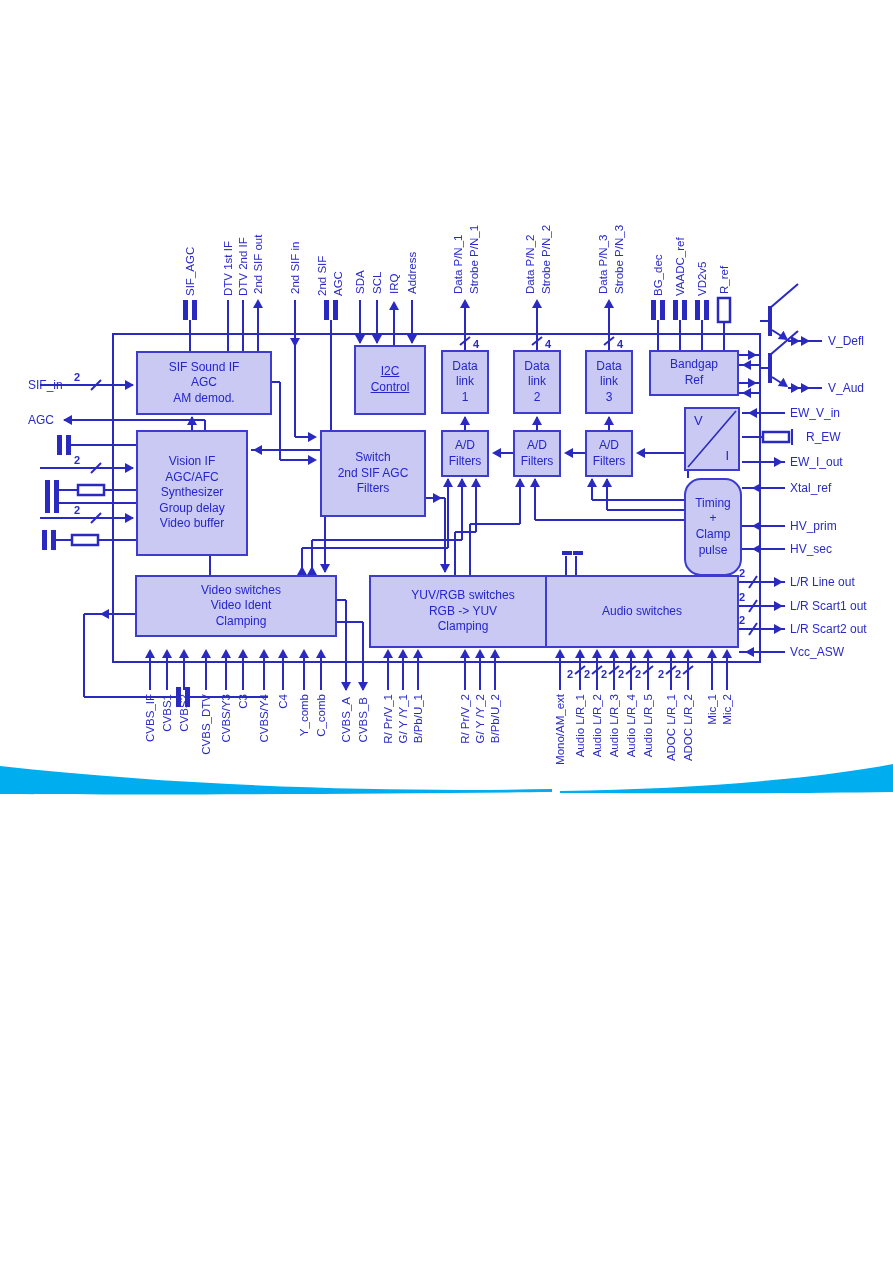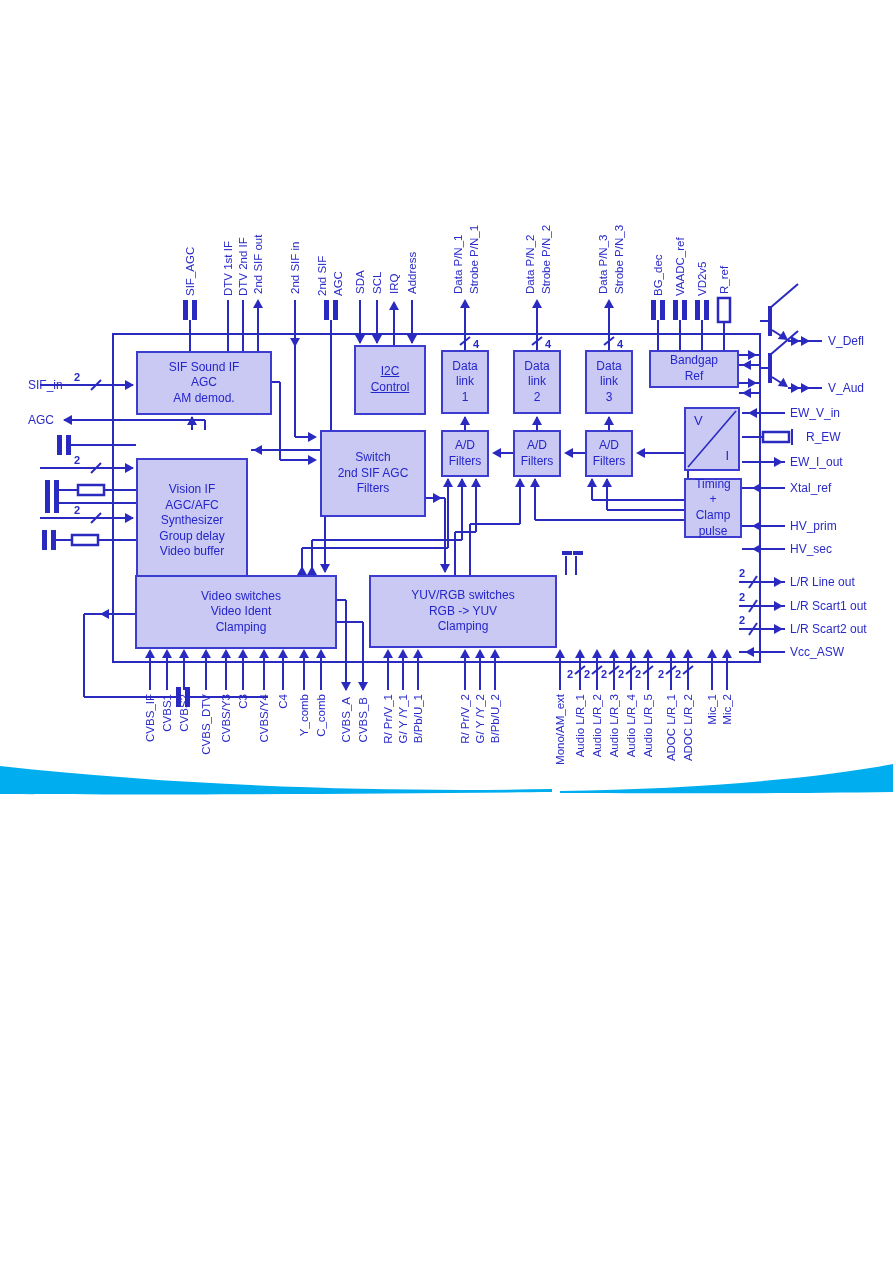--- a/index.html
+++ b/index.html
@@ -291,21 +291,21 @@
   <text class="bt" text-anchor="end" transform="rotate(-90,652,694)" x="652" y="694">Audio L/R_5</text>
   <text class="bt" text-anchor="end" transform="rotate(-90,675,694)" x="675" y="694">ADOC L/R_1</text>
   <text class="bt" text-anchor="end" transform="rotate(-90,692,694)" x="692" y="694">ADOC L/R_2</text>
   <text class="bt" text-anchor="end" transform="rotate(-90,716,694)" x="716" y="694">Mic_1</text>
   <text class="bt" text-anchor="end" transform="rotate(-90,731,694)" x="731" y="694">Mic_2</text>
 </svg>
 
 <div class="block" style="left:136px;top:351px;width:136px;height:64px;">SIF Sound IF
 AGC
 AM demod.</div>
-<div class="block" style="left:136px;top:430px;width:112px;height:126px;margin-top:28px;">Vision IF
+<div class="block" style="left:136px;top:430px;width:112px;height:126px;">Vision IF
 AGC/AFC
 Synthesizer
 Group delay
 Video buffer</div>
 <div class="block" style="left:354px;top:345px;width:72px;height:70px;text-decoration:underline;">I2C
 Control</div>
 <div class="block" style="left:320px;top:430px;width:106px;height:87px;">Switch
 2nd SIF AGC
 Filters</div>
 <div class="block" style="left:441px;top:350px;width:48px;height:64px;">Data
@@ -316,33 +316,34 @@
 2</div>
 <div class="block" style="left:585px;top:350px;width:48px;height:64px;">Data
 link
 3</div>
 <div class="block" style="left:441px;top:430px;width:48px;height:47px;">A/D
 Filters</div>
 <div class="block" style="left:513px;top:430px;width:48px;height:47px;">A/D
 Filters</div>
 <div class="block" style="left:585px;top:430px;width:48px;height:47px;">A/D
 Filters</div>
-<div class="block" style="left:649px;top:350px;width:90px;height:38px;">Bandgap
+<div class="block" style="left:649px;top:350px;width:90px;height:46px;">Bandgap
 Ref</div>
 <div class="block" style="left:684px;top:407px;width:56px;height:64px;">
   <svg width="52" height="60" style="position:static;">
         <line x1="2" y1="58" x2="50" y2="2" stroke="#2a2ac0" stroke-width="1.6"></line>
       </svg>
   <span class="vi-lab" style="left:8px;top:4px;">V</span>
   <span class="vi-lab" style="right:9px;bottom:4px;">I</span>
 </div>
-<div class="block" style="left:684px;top:478px;width:58px;height:60px;">Timing
+<div class="block" style="left:684px;top:478px;width:58px;height:98px;border-radius:17px;">Timing
 +
 Clamp
 pulse</div>
-<div class="block" style="left:135px;top:575px;width:202px;height:74px;padding-left:10px;">Video switches
+<div class="block" style="left:135px;top:575px;width:202px;height:62px;padding-left:10px;">Video switches
 Video Ident
 Clamping</div>
 <div class="block" style="left:369px;top:575px;width:188px;height:73px;">YUV/RGB switches
 RGB -&gt; YUV
 Clamping</div>
+<div class="block" style="left:545px;top:575px;width:194px;height:73px;">Audio switches</div>
 
 </div>
 
 </body></html>

